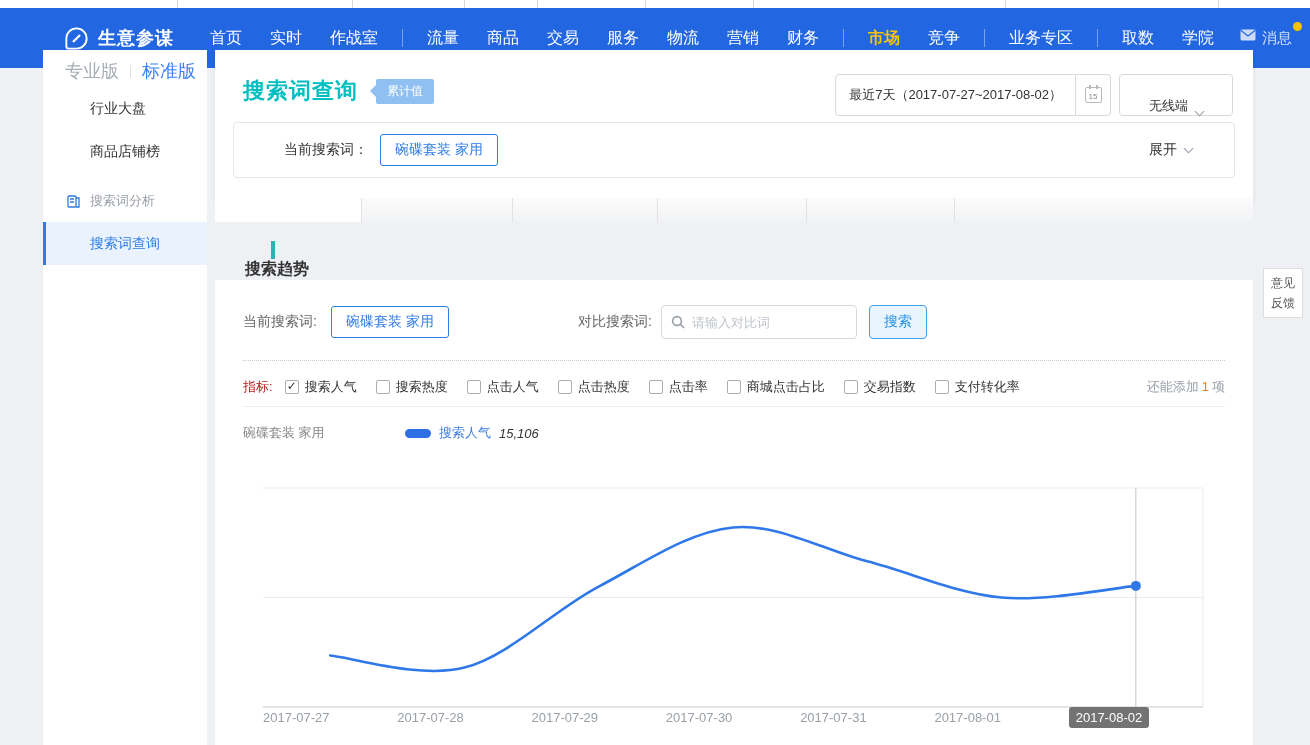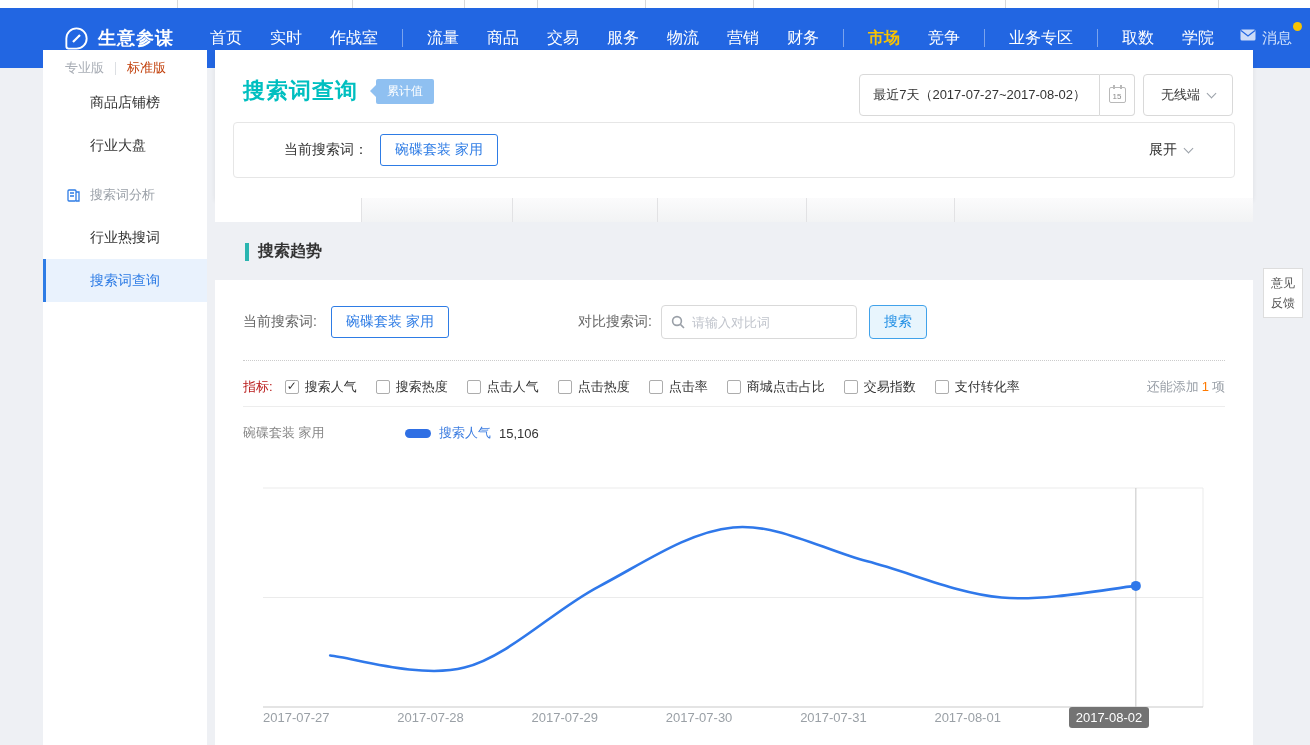--- a/index.html
+++ b/index.html
@@ -21,54 +21,54 @@
   .brand-name { font-size:18px; font-weight:bold; letter-spacing:1px; }
   .nav-item { position:relative; font-size:16px; padding:0 14px; height:42px; line-height:42px; cursor:pointer; white-space:nowrap; }
   .nav-item.active { color:#f8c301; font-weight:bold; }
   .nav-item.active::after { content:""; position:absolute; left:12px; right:12px; bottom:0; height:4px; background:#f5c70a; }
   .nav-divider { width:1px; height:18px; background:rgba(255,255,255,.4); margin:0 10px; }
   .nav-message { margin-left:auto; display:flex; position:relative; font-size:15px; color:#cfe0fb; cursor:pointer; }
   .nav-message svg { width:16px; height:12px; margin-right:6px; }
   .msg-dot { position:absolute; right:-10px; top:-7px; width:9px; height:9px; border-radius:50%; background:#f8c301; }
   
   .sidebar { position:absolute; left:43px; top:50px; width:164px; height:695px; background:#fff; }
-  .version-row { padding:9px 0 4px 22px; font-size:13px; display:flex; align-items:center; }
+  .version-row { padding:9px 0 4px 22px; font-size:18px; display:flex; align-items:center; }
   .ver-pro { color:#a8adb5; cursor:pointer; }
   .ver-sep { width:1px; height:13px; background:#dcdfe3; margin:0 11px; }
-  .ver-std { color:#c2410c; cursor:pointer; }
+  .ver-std { color:#3b82f6; cursor:pointer; }
   .side-group-label { display:flex; align-items:center; height:43px; padding-left:24px; font-size:13px; color:#9aa0a8; margin-top:6px; }
   .side-group-label svg { width:14px; height:14px; margin-right:9px; }
   .side-item { height:43px; line-height:43px; padding-left:47px; font-size:14px; color:#333; cursor:pointer; }
   .side-item.active { background:#e9f2fd; color:#2e7ce5; border-left:3px solid #2e7ce5; padding-left:44px; }
   
   .main-header { position:absolute; left:215px; top:50px; width:1038px; height:148px; background:#fff; box-shadow:0 3px 5px rgba(0,0,0,.07); }
   .page-title-row { position:absolute; left:28px; top:26px; display:flex; align-items:center; }
   .page-title { font-size:22px; font-weight:bold; color:#00bfc0; letter-spacing:1px; }
   .title-badge { position:relative; margin-left:18px; background:#8fc0f1; color:#fff; font-size:12px; padding:4px 11px; border-radius:2px; }
   .title-badge::before { content:""; position:absolute; left:-6px; top:50%; margin-top:-6px; border-top:6px solid transparent; border-bottom:6px solid transparent; border-right:6px solid #8fc0f1; }
   .header-controls { position:absolute; right:20px; top:24px; display:flex; align-items:stretch; height:42px; }
   .btn-plain { border:1px solid #d9d9d9; background:#fff; display:flex; align-items:center; font-size:13px; color:#333; cursor:pointer; }
   .date-btn { border-radius:4px 0 0 4px; padding:0 13px; }
   .cal-btn { border-left:none; border-radius:0 4px 4px 0; width:35px; justify-content:center; }
   .cal-icon { width:17px; height:16px; border:1px solid #b9b9b9; border-radius:2px; position:relative; font-size:8px; color:#8a8a8a; text-align:center; line-height:18px; }
   .cal-icon::before { content:""; position:absolute; top:-3px; left:3px; width:2px; height:4px; background:#b9b9b9; }
   .cal-icon::after { content:""; position:absolute; top:-3px; right:3px; width:2px; height:4px; background:#b9b9b9; }
-  .terminal-btn { margin-left:8px; border-radius:4px; padding:0 17px; }
+  .terminal-btn { margin-left:8px; border-radius:4px; padding:0 29px;align-items:flex-end; }
   .caret { display:inline-block; width:7px; height:7px; border-right:1.5px solid #9aa0a8; border-bottom:1.5px solid #9aa0a8; transform:rotate(45deg); margin-left:8px; margin-top:-4px; }
   .term-box { position:absolute; left:18px; right:18px; top:72px; height:56px; border:1px solid #e6e6e6; border-radius:4px; display:flex; align-items:center; }
   .term-label { margin-left:50px; font-size:14px; color:#333; }
   .chip { margin-left:12px; border:1px solid #2e7ce5; color:#2e7ce5; background:#fff; border-radius:3px; padding:6px 14px; font-size:14px; cursor:pointer; white-space:nowrap; }
   .expand-link { margin-left:auto; margin-right:42px; font-size:14px; color:#333; cursor:pointer; display:flex; align-items:center; }
   
   .tabstrip { position:absolute; left:215px; top:198px; width:1038px; height:24px; display:flex; }
   .tab-cell { background:linear-gradient(#fbfbfc,#f2f3f4); border-left:1px solid #e2e2e4; cursor:pointer; }
   .tab-cell.first { width:146px; background:#fff; border-left:none; }
   .tc2{width:151px;} .tc3{width:145px;} .tc4{width:149px;} .tc5{width:148px;} .tc6{flex:1;}
   
-  .section-head { position:absolute; left:245px; top:241px; display:flex; align-items:center; }
+  .section-head { position:absolute; left:245px; top:241px; display:flex; align-items:center;flex-direction:column; }
   .section-bar { width:4px; height:18px; background:#2ab5b0; margin-right:9px; }
   .section-title { font-size:16px; font-weight:bold; color:#333; }
   
   .card { position:absolute; left:215px; top:280px; width:1038px; height:465px; background:#fff; }
   .row-search { position:absolute; left:28px; right:28px; top:24px; height:36px; }
   .row-search > * { position:absolute; top:50%; transform:translateY(-50%); }
   .cur-label { left:0; font-size:14px; color:#666; }
   .cur-chip { left:76px; transform:translateY(-50%); }
   .cmp-label { left:335px; font-size:14px; color:#666; }
   .cmp-input-wrap { left:418px; width:196px; height:34px; border:1px solid #d9d9d9; border-radius:4px; background:#fff; display:flex; align-items:center; padding:0 9px; }
@@ -83,21 +83,21 @@
   .cbx { width:14px; height:14px; border:1px solid #adadad; border-radius:2px; background:#fff; margin-right:6px; position:relative; }
   .cbx.checked::after { content:"✓"; position:absolute; left:1px; top:-2px; font-size:12px; font-weight:bold; color:#333; }
   .metric span.lbl { font-size:13px; color:#333; }
   .add-more { margin-left:auto; font-size:13px; color:#9aa0a8; }
   .add-more b { color:#ff7a00; font-weight:normal; margin:0 3px; }
   .solid-sep { position:absolute; left:28px; right:28px; top:126px; border-top:1px solid #ededed; }
   .legend-row { position:absolute; left:28px; top:140px; height:26px; display:flex; align-items:center; }
   .legend-term { width:162px; font-size:13px; color:#888; }
   .legend-pill { width:26px; height:9px; border-radius:5px; background:#2f6fe4; margin-right:8px; }
   .legend-metric { font-size:13px; color:#3a7be0; margin-right:8px; }
-  .legend-value { font-size:13px; color:#333; }
+  .legend-value { font-size:13px; color:#333;font-style:italic; }
   
   .chart-wrap { position:absolute; left:28px; top:198px; width:990px; height:262px; }
   .chart-svg { position:absolute; left:0; top:0; }
   .xlabels { position:absolute; left:20px; top:232px; width:940px; display:flex; }
   .xlabel { flex:1; text-align:left; font-size:13px; color:#9aa0a6; }
   .xlabel .highlight { background:#737373; color:#fff; padding:3px 7px; border-radius:3px; }
   
   .feedback { position:absolute; left:1263px; top:268px; width:40px; height:50px; background:#fff; border:1px solid #ddd; font-size:12px; color:#555; text-align:center; line-height:20px; padding-top:4px; cursor:pointer; }
 </style>
 </head>
@@ -151,31 +151,30 @@
     <span class="msg-dot"></span>
   </div>
 </header>
 
 <aside class="sidebar">
   <div class="version-row">
     <span class="ver-pro">专业版</span>
     <span class="ver-sep"></span>
     <span class="ver-std">标准版</span>
   </div>
+  <div class="side-item">行业大盘</div>
   <div class="side-item">商品店铺榜</div>
-  <div class="side-item">行业大盘</div>
   <div class="side-group-label">
     <svg viewBox="0 0 14 14" fill="none" stroke="#2e7ce5" stroke-width="1.3">
       <rect x="1" y="2" width="8" height="11" rx="1"></rect>
       <path d="M9 4 H12 V13 H9"></path>
         <path d="M3 5 H7 M3 8 H7"></path>
     </svg>
     <span>搜索词分析</span>
   </div>
-  <div class="side-item">行业热搜词</div>
   <div class="side-item active">搜索词查询</div>
 </aside>
 
 <section class="main-header">
   <div class="page-title-row">
     <span class="page-title">搜索词查询</span>
     <span class="title-badge">累计值</span>
   </div>
   <div class="header-controls">
     <div class="btn-plain date-btn">

